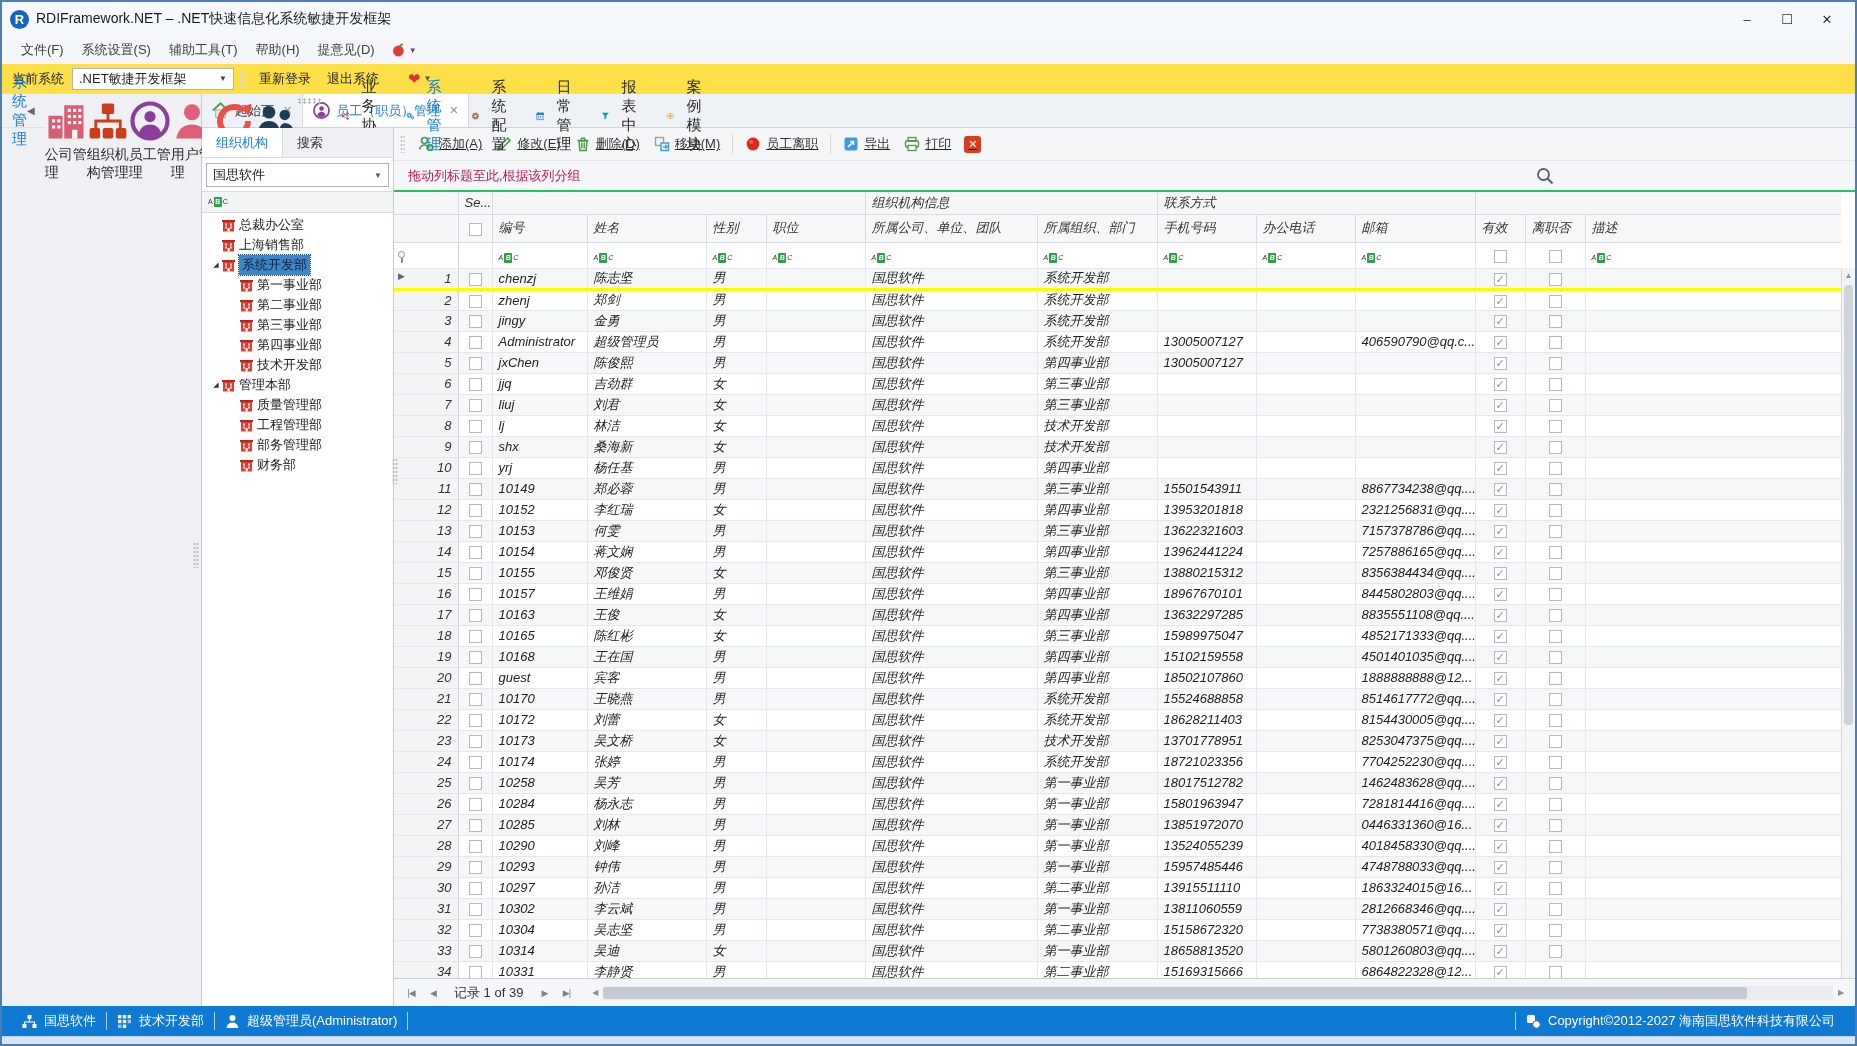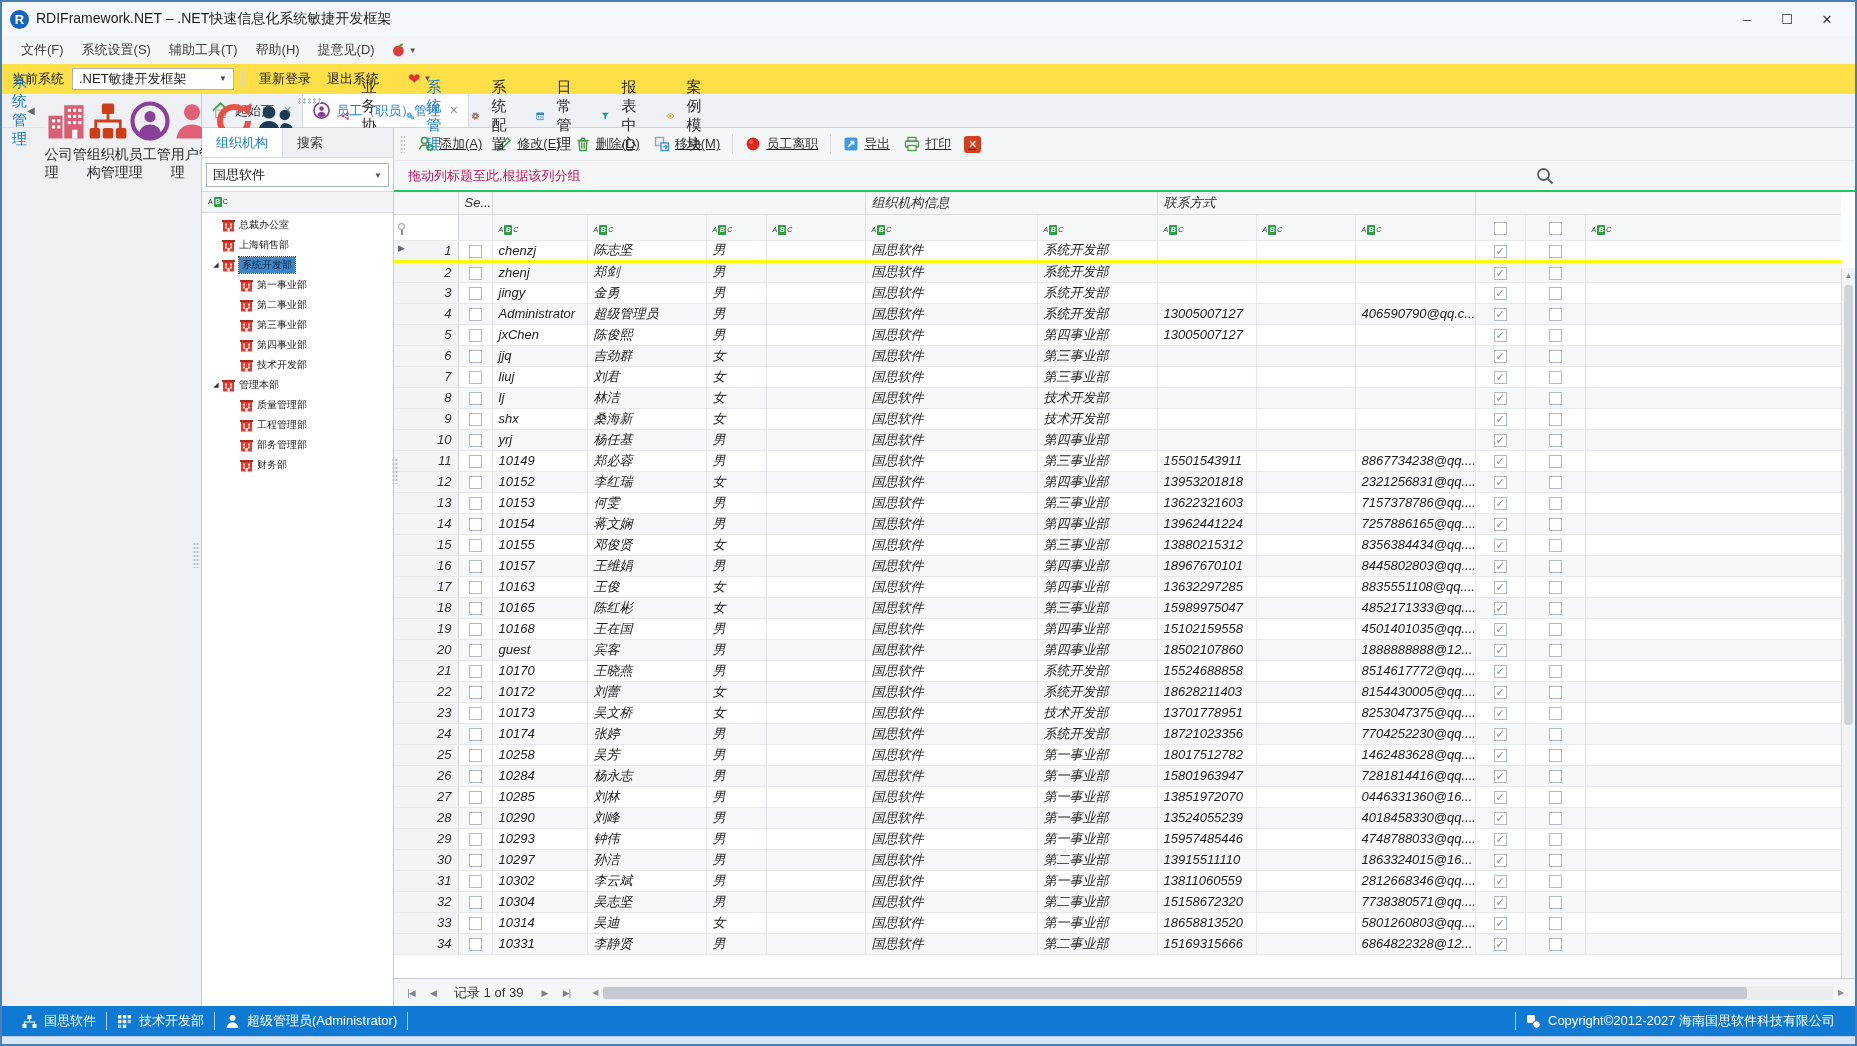--- a/index.html
+++ b/index.html
@@ -67,21 +67,21 @@
   .ttab.active { background:#fff; color:#1b7ed0; border-right:1px solid #d6dae0; }
   .tree-combo { margin:5px 4px 4px 4px; height:24px; border:1px solid #a9b2bf; background:#fff; display:flex; align-items:center; padding:0 6px; }
   .tree-combo .val { flex:1; }
   .abc-header { height:22px; background:#f3f4f6; border-top:1px solid #d6dae0; border-bottom:1px solid #d6dae0; display:flex; align-items:center; padding-left:6px; }
   .abc { display:inline-flex; align-items:center; font-size:7px; color:#333; line-height:10px; }
   .abc b { background:#2f9e44; color:#fff; width:8px; height:10px; display:inline-flex; align-items:center; justify-content:center; font-weight:bold; margin:0 1px; border-radius:1px; }
   .tree { flex:1; overflow:hidden; padding-top:2px; }
   .tnode { height:20px; display:flex; align-items:center; white-space:nowrap; }
   .tnode .arr { width:12px; text-align:center; font-size:7px; color:#333; flex:0 0 auto; }
   .tnode svg { width:13px; height:13px; margin-right:4px; flex:0 0 auto; }
-  .tnode .tlbl { font-size:10px; }
+  .tnode .tlbl { font-size:13px; }
   .tnode.lvl1 { padding-left:8px; }
   .tnode.lvl2 { padding-left:26px; }
   .tnode.sel .tlbl { background:#3e86c7; color:#0b2440; outline:1px dotted #1c4f7d; padding:1px 3px; }
   .tree-grip { position:absolute; right:-5px; top:330px; width:6px; height:26px; background-image:radial-gradient(circle,#b9bec6 1px,transparent 1.2px); background-size:3px 4px; z-index:5; }
 
   
   .gridpanel { flex:1; display:flex; flex-direction:column; min-width:0; background:#f5f6f8; }
   .gridtoolbar { height:32px; display:flex; align-items:center; padding:0 6px; flex:0 0 auto;text-decoration:underline; }
   .grip-v { width:5px; height:18px; margin-right:6px; background-image:radial-gradient(circle,#c3c8cf 1px,transparent 1.2px); background-size:3px 4px; }
   .gbtn { display:flex; align-items:center; padding:0 7px; height:26px; color:#333; }
@@ -669,20 +669,36 @@
                     <col style="width:260px">
                 </colgroup>
                 <tbody>
                   <tr class="bandrow">
                     <td class="ind"></td>
                     <td>Se...</td>
                     <td colspan="4"></td>
                     <td colspan="2">组织机构信息</td>
                     <td colspan="3">联系方式</td>
                     <td colspan="3"></td>
+                  </tr>
+                  <tr class="headrow">
+                    <td class="ind"></td>
+                    <td class="cbc"><span class="cb"></span></td>
+                    <td>编号</td>
+                    <td>姓名</td>
+                    <td>性别</td>
+                    <td>职位</td>
+                    <td>所属公司、单位、团队</td>
+                    <td>所属组织、部门</td>
+                    <td>手机号码</td>
+                    <td>办公电话</td>
+                    <td>邮箱</td>
+                    <td>有效</td>
+                    <td>离职否</td>
+                    <td>描述</td>
                   </tr>
                   <tr class="filterrow">
                     <td class="ind"><span class="pin"></span></td>
                     <td class="cbc"></td>
                     <td><span class="abc">A<b>B</b>C</span></td>
                     <td><span class="abc">A<b>B</b>C</span></td>
                     <td><span class="abc">A<b>B</b>C</span></td>
                     <td><span class="abc">A<b>B</b>C</span></td>
                     <td><span class="abc">A<b>B</b>C</span></td>
                     <td><span class="abc">A<b>B</b>C</span></td>

